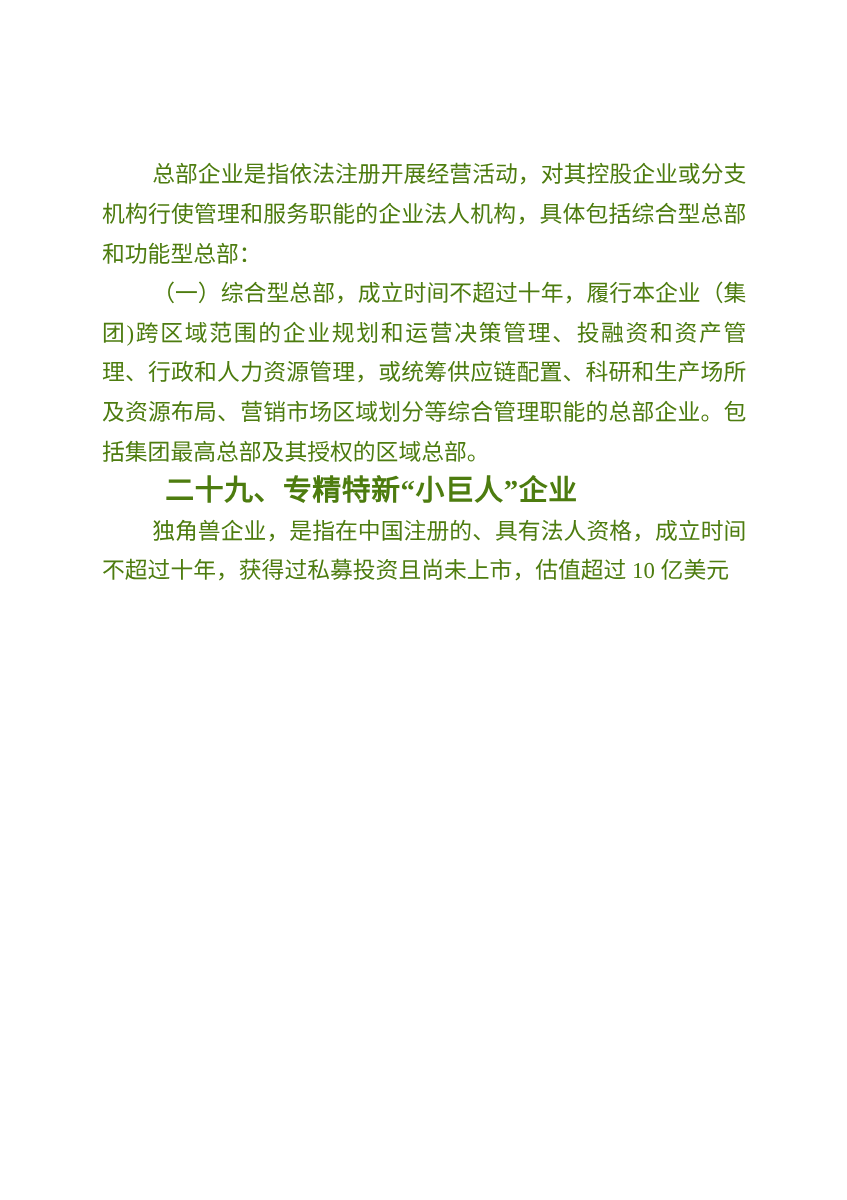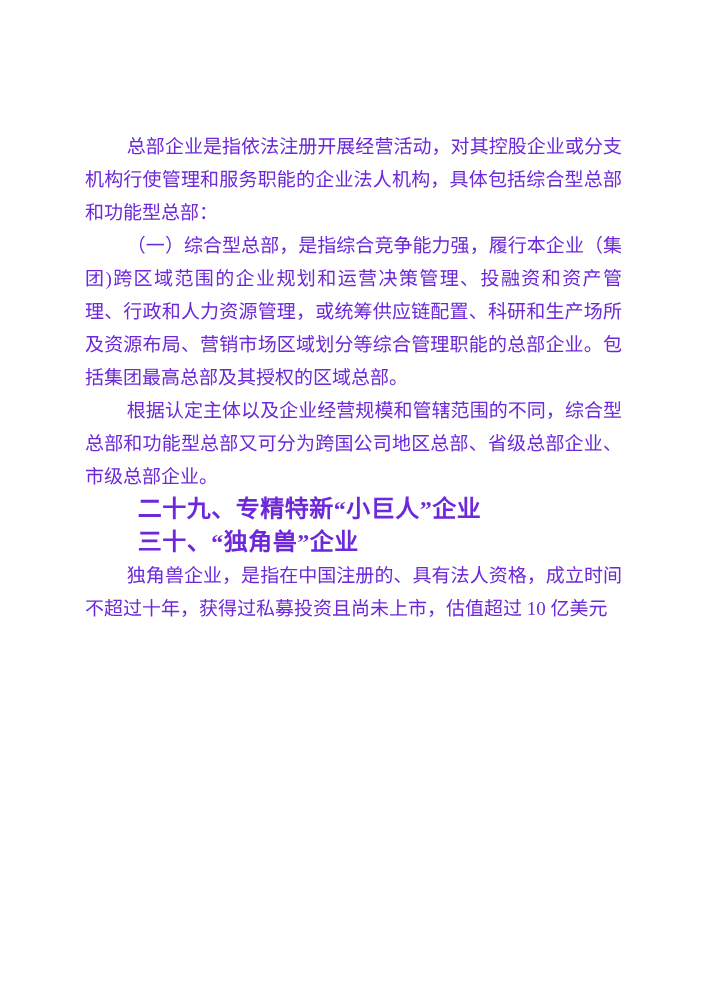--- a/index.html
+++ b/index.html
@@ -39,21 +39,19 @@
     font-family: Liberation Serif, serif;
     font-weight: bold;
     font-size: 24px;
     letter-spacing: 0.5px;
   }
 </style>
 </head>
 <body style="background: rgb(255, 255, 255);">
 
 <div class="page">
-  <main class="doc" id="doc-body" style="color: #6d28d9;">
+  <main class="doc" id="doc-body" style="color: #4d7c0f;">
       <p class="para-body">总部企业是指依法注册开展经营活动，对其控股企业或分支机构行使管理和服务职能的企业法人机构，具体包括综合型总部和功能型总部：</p>
-      <p class="para-body">（一）综合型总部，是指综合竞争能力强，履行本企业（集团)跨区域范围的企业规划和运营决策管理、投融资和资产管理、行政和人力资源管理，或统筹供应链配置、科研和生产场所及资源布局、营销市场区域划分等综合管理职能的总部企业。包括集团最高总部及其授权的区域总部。</p>
-      <p class="para-body">根据认定主体以及企业经营规模和管辖范围的不同，综合型总部和功能型总部又可分为跨国公司地区总部、省级总部企业、市级总部企业。</p>
+      <p class="para-body">（一）综合型总部，成立时间不超过十年，履行本企业（集团)跨区域范围的企业规划和运营决策管理、投融资和资产管理、行政和人力资源管理，或统筹供应链配置、科研和生产场所及资源布局、营销市场区域划分等综合管理职能的总部企业。包括集团最高总部及其授权的区域总部。</p>
       <p class="para-heading">二十九、专精特新“小巨人”企业</p>
-      <p class="para-heading">三十、“独角兽”企业</p>
       <p class="para-body">独角兽企业，是指在中国注册的、具有法人资格，成立时间不超过十年，获得过私募投资且尚未上市，估值超过 10 亿美元</p>
     </main>
 </div>
 
 </body></html>

